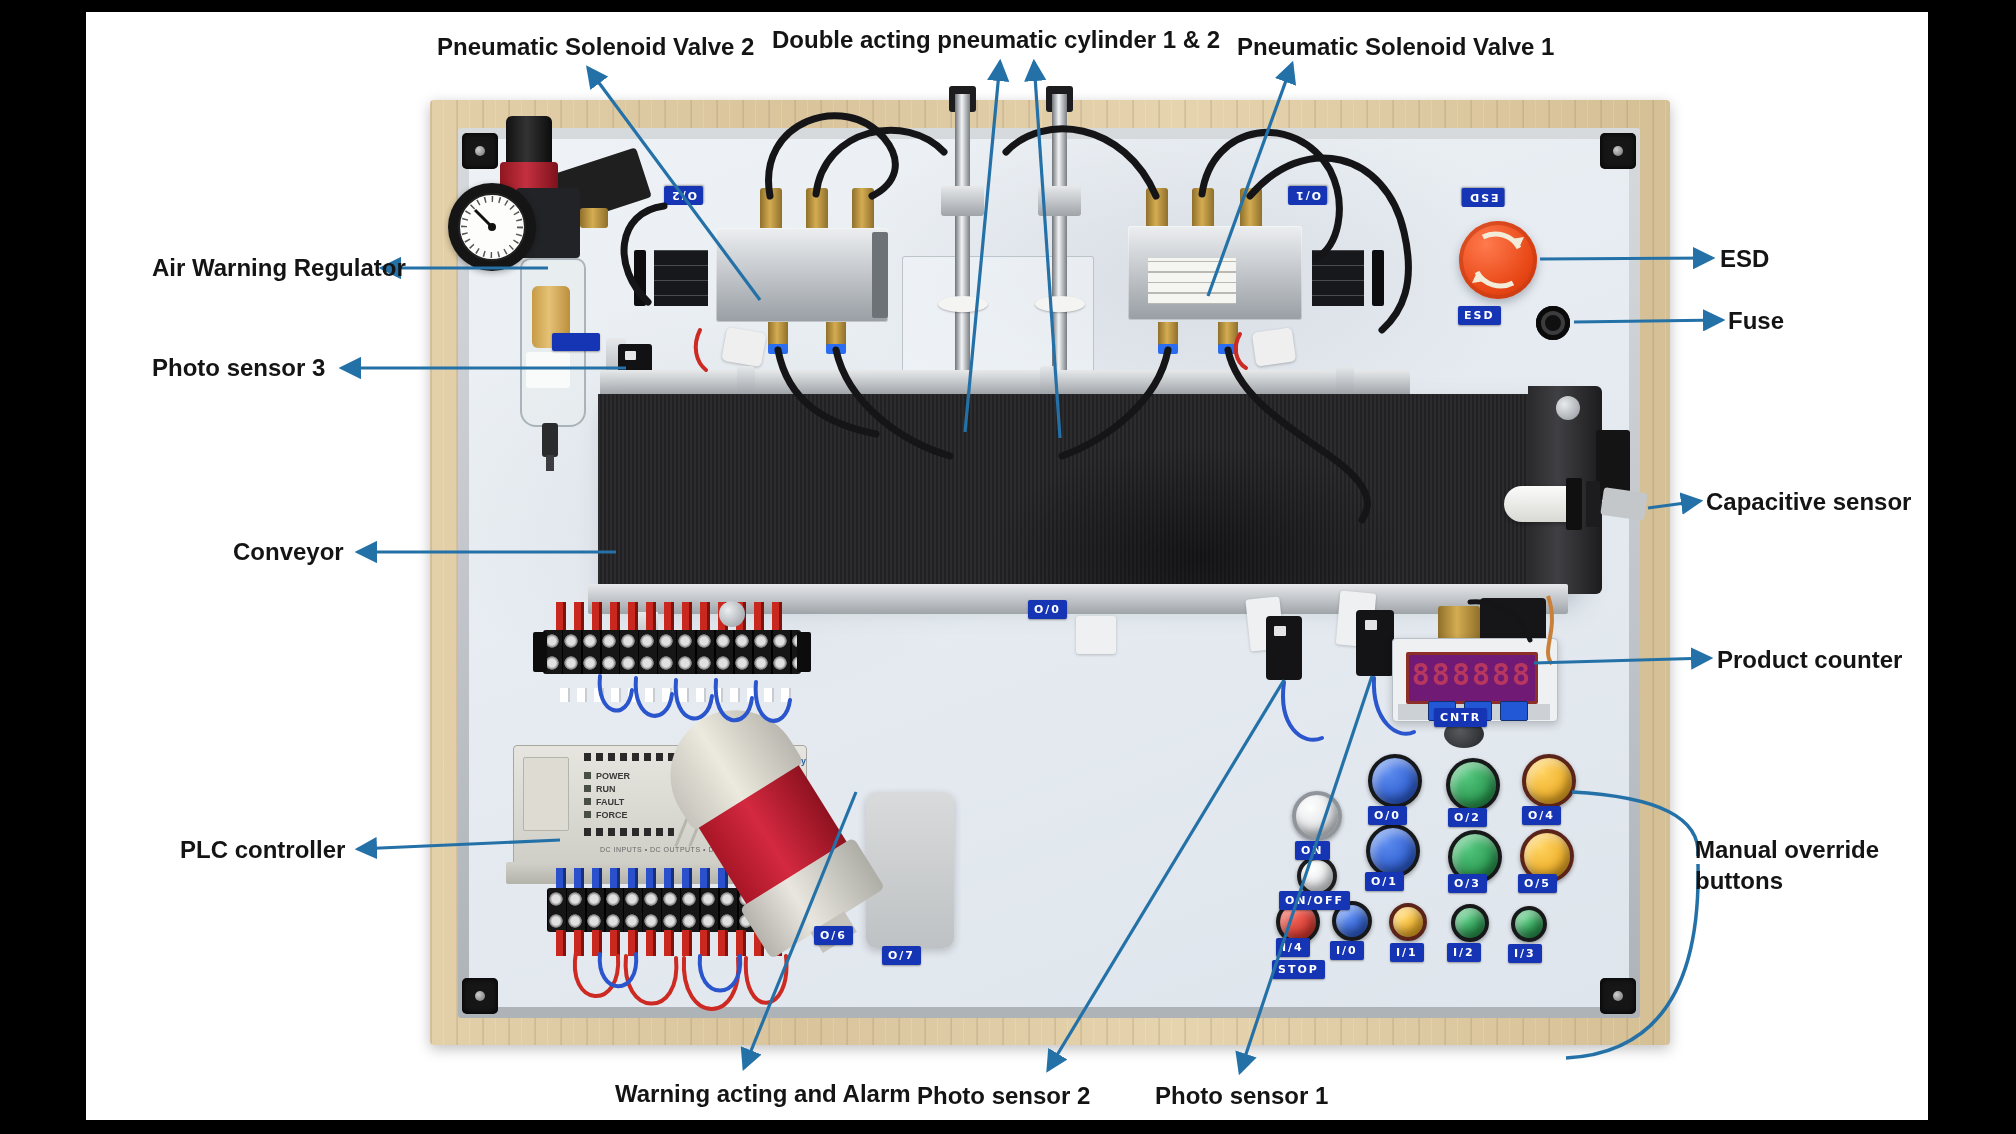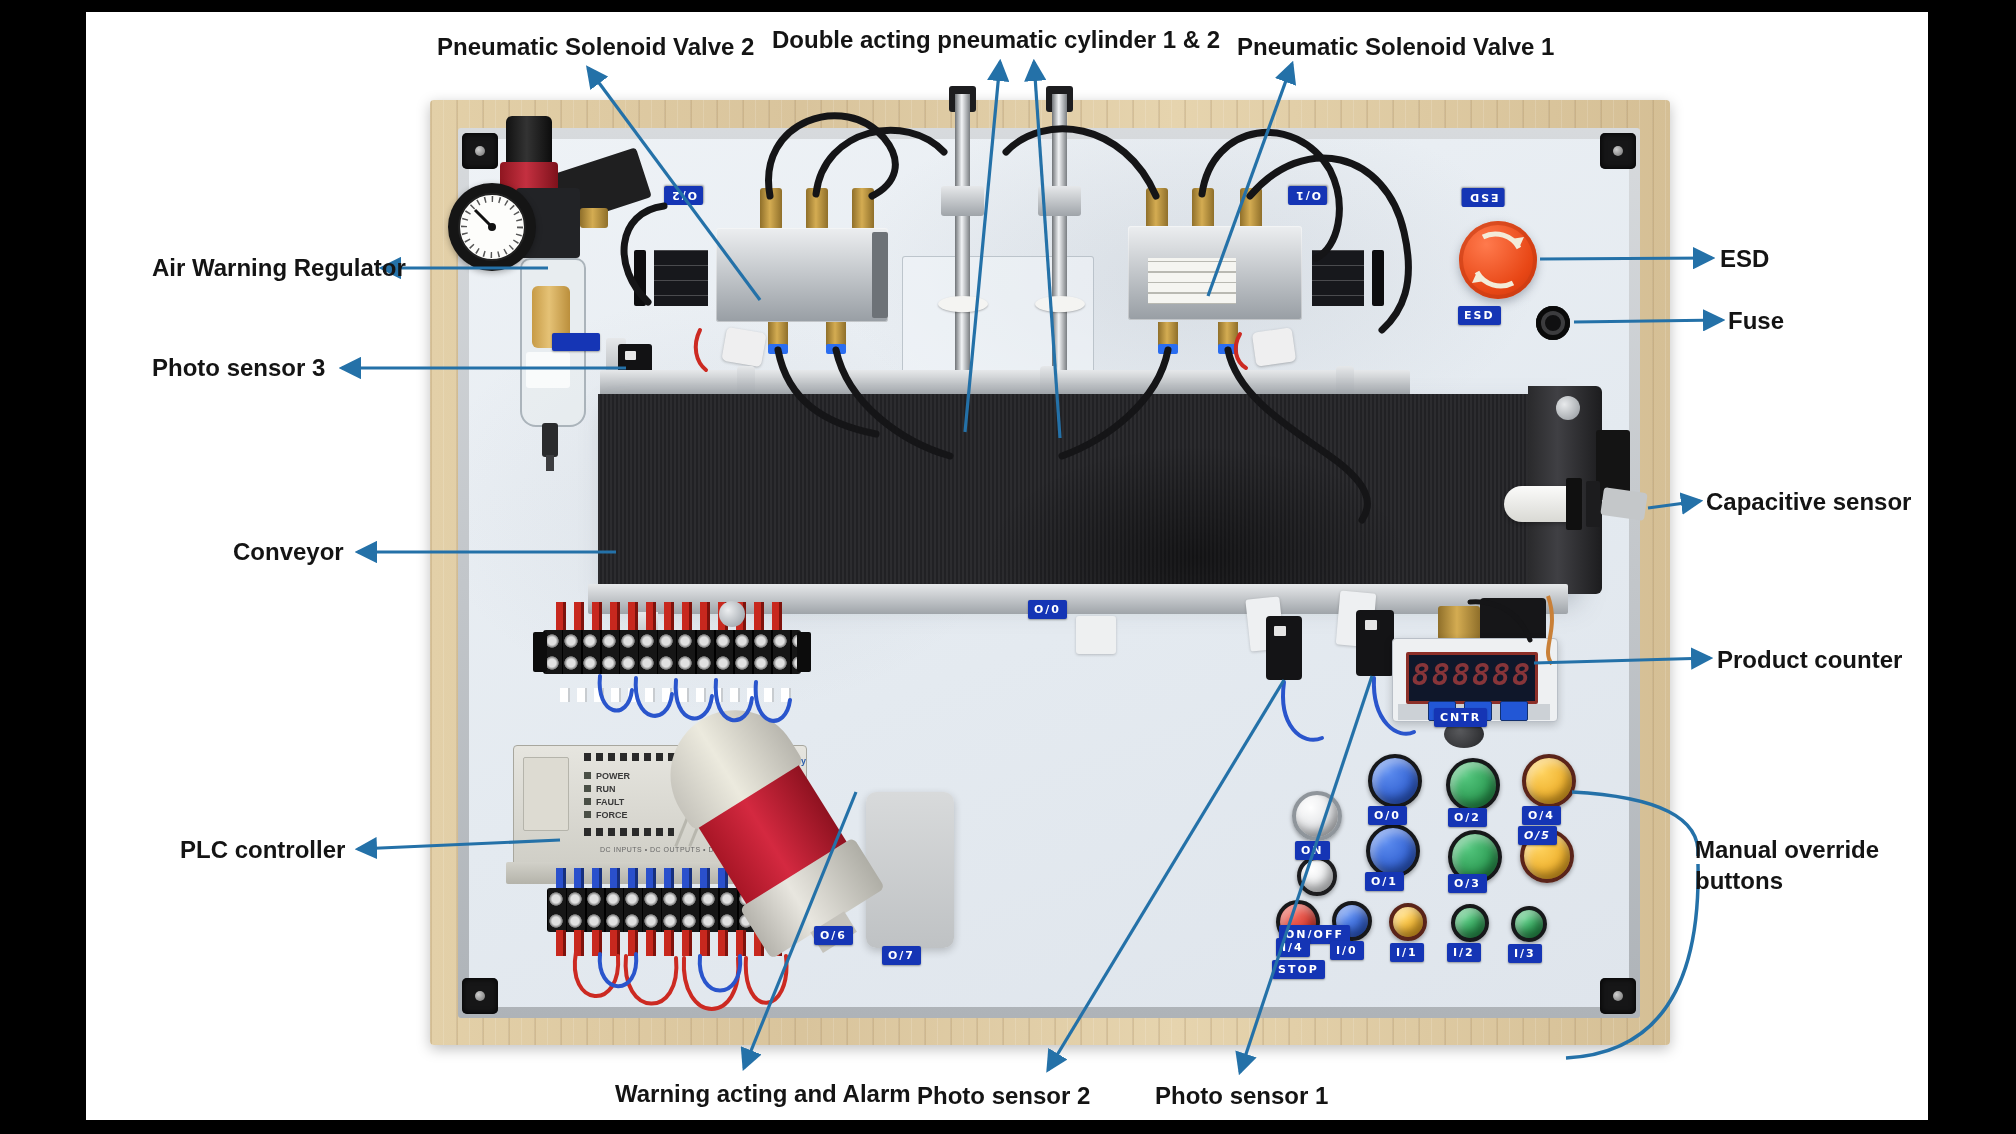--- a/index.html
+++ b/index.html
@@ -224,50 +224,50 @@
   <div class="abs" style="left:738px;top:688px;width:150px;height:264px;transform:rotate(-32deg);transform-origin:50% 80%;z-index:6;">
     <div class="abs" style="left:10px;top:0;width:130px;height:92px;background:linear-gradient(90deg,#c6c4bc,#ecead f 45%,#b8b6ae);background:linear-gradient(90deg,#c6c4bc,#eceade 45%,#b8b6ae);border-radius:65px 65px 10px 10px;"></div>
     <div class="abs" style="left:16px;top:90px;width:118px;height:92px;background:linear-gradient(90deg,#a81626,#d42940 45%,#8f1220);"></div>
     <div class="abs" style="left:8px;top:180px;width:134px;height:60px;background:linear-gradient(90deg,#b5b3ac,#e8e6df 40%,#aFAeA6);background:linear-gradient(90deg,#b5b3ac,#e8e6df 40%,#afaea6);border-radius:6px;"></div>
     <div class="abs" style="left:55px;top:238px;width:40px;height:24px;background:#c5c3bc;"></div>
   </div>
   <div class="abs tag" style="left:814px;top:926px;"><span>O/6</span></div>
   <div class="abs tag" style="left:882px;top:946px;"><span>O/7</span></div>
 
   <div class="abs" style="left:1392px;top:638px;width:164px;height:82px;background:#eef0f2;border:1px solid #b9bfc7;border-radius:4px;box-shadow:0 3px 8px rgba(0,0,0,.2);z-index:6;"></div>
-  <div class="abs" style="left:1406px;top:652px;width:126px;height:46px;background:#0f172a;border:3px solid #8c2f28;border-radius:2px;z-index:7;text-align:center;font-style:italic;">
+  <div class="abs" style="left:1406px;top:652px;width:126px;height:46px;background:#701a75;border:3px solid #8c2f28;border-radius:2px;z-index:7;text-align:center;">
     <span style="font-family:'DejaVu Sans Mono',monospace;font-size:30px;font-weight:700;color:rgba(255,83,72,.5);letter-spacing:2px;line-height:40px;">888888</span>
   </div>
   <div class="abs" style="left:1398px;top:704px;width:152px;height:16px;background:#ccd1d6;z-index:7;"></div>
   <div class="abs" style="left:1428px;top:701px;width:26px;height:18px;background:#2257d6;border:1px solid #12306e;border-radius:2px;z-index:8;"></div>
   <div class="abs" style="left:1464px;top:701px;width:26px;height:18px;background:#2257d6;border:1px solid #12306e;border-radius:2px;z-index:8;"></div>
   <div class="abs" style="left:1500px;top:701px;width:26px;height:18px;background:#2257d6;border:1px solid #12306e;border-radius:2px;z-index:8;"></div>
   <div class="abs" style="left:1444px;top:720px;width:40px;height:28px;border-radius:50%;background:radial-gradient(circle at 40% 35%,#5a5b5e,#222326);"></div>
   <div class="abs tag" style="left:1434px;top:708px;"><span>CNTR</span></div>
 
   <div class="abs pb white" style="left:1292px;top:791px;width:42px;height:42px;"></div>
   <div class="abs tag" style="left:1295px;top:841px;text-align:center;"><span>ON</span></div>
   <div class="abs pb whitesm" style="left:1297px;top:856px;width:32px;height:32px;"></div>
-  <div class="abs tag" style="left:1279px;top:891px;margin-top:34px;"><span>ON/OFF</span></div>
+  <div class="abs tag" style="left:1279px;top:891px;"><span>ON/OFF</span></div>
   <div class="abs pb red" style="left:1276px;top:900px;width:36px;height:36px;"></div>
   <div class="abs tag" style="left:1276px;top:938px;"><span>I/4</span></div>
   <div class="abs tag" style="left:1272px;top:960px;"><span>STOP</span></div>
 
   <div class="abs pb blue" style="left:1368px;top:754px;width:46px;height:46px;"></div>
   <div class="abs tag" style="left:1368px;top:806px;"><span>O/0</span></div>
   <div class="abs pb green" style="left:1446px;top:758px;width:46px;height:46px;"></div>
   <div class="abs tag" style="left:1448px;top:808px;"><span>O/2</span></div>
   <div class="abs pb yellow" style="left:1522px;top:754px;width:46px;height:46px;"></div>
   <div class="abs tag" style="left:1522px;top:806px;"><span>O/4</span></div>
   <div class="abs pb blue" style="left:1366px;top:824px;width:46px;height:46px;"></div>
   <div class="abs tag" style="left:1365px;top:872px;"><span>O/1</span></div>
   <div class="abs pb green" style="left:1448px;top:830px;width:46px;height:46px;"></div>
   <div class="abs tag" style="left:1448px;top:874px;"><span>O/3</span></div>
   <div class="abs pb yellow" style="left:1520px;top:829px;width:46px;height:46px;"></div>
-  <div class="abs tag" style="left:1518px;top:826px;font-style:italic;"><span>O/5</span></div>
+  <div class="abs tag" style="left:1518px;top:874px;"><span>O/5</span></div>
 
   <div class="abs pb blue" style="left:1332px;top:901px;width:32px;height:32px;"></div>
   <div class="abs tag" style="left:1330px;top:941px;"><span>I/0</span></div>
   <div class="abs pb yellow" style="left:1389px;top:903px;width:30px;height:30px;"></div>
   <div class="abs tag" style="left:1390px;top:943px;"><span>I/1</span></div>
   <div class="abs pb green" style="left:1451px;top:904px;width:30px;height:30px;"></div>
   <div class="abs tag" style="left:1447px;top:943px;"><span>I/2</span></div>
   <div class="abs pb green" style="left:1511px;top:906px;width:28px;height:28px;"></div>
   <div class="abs tag" style="left:1508px;top:944px;"><span>I/3</span></div>
 

